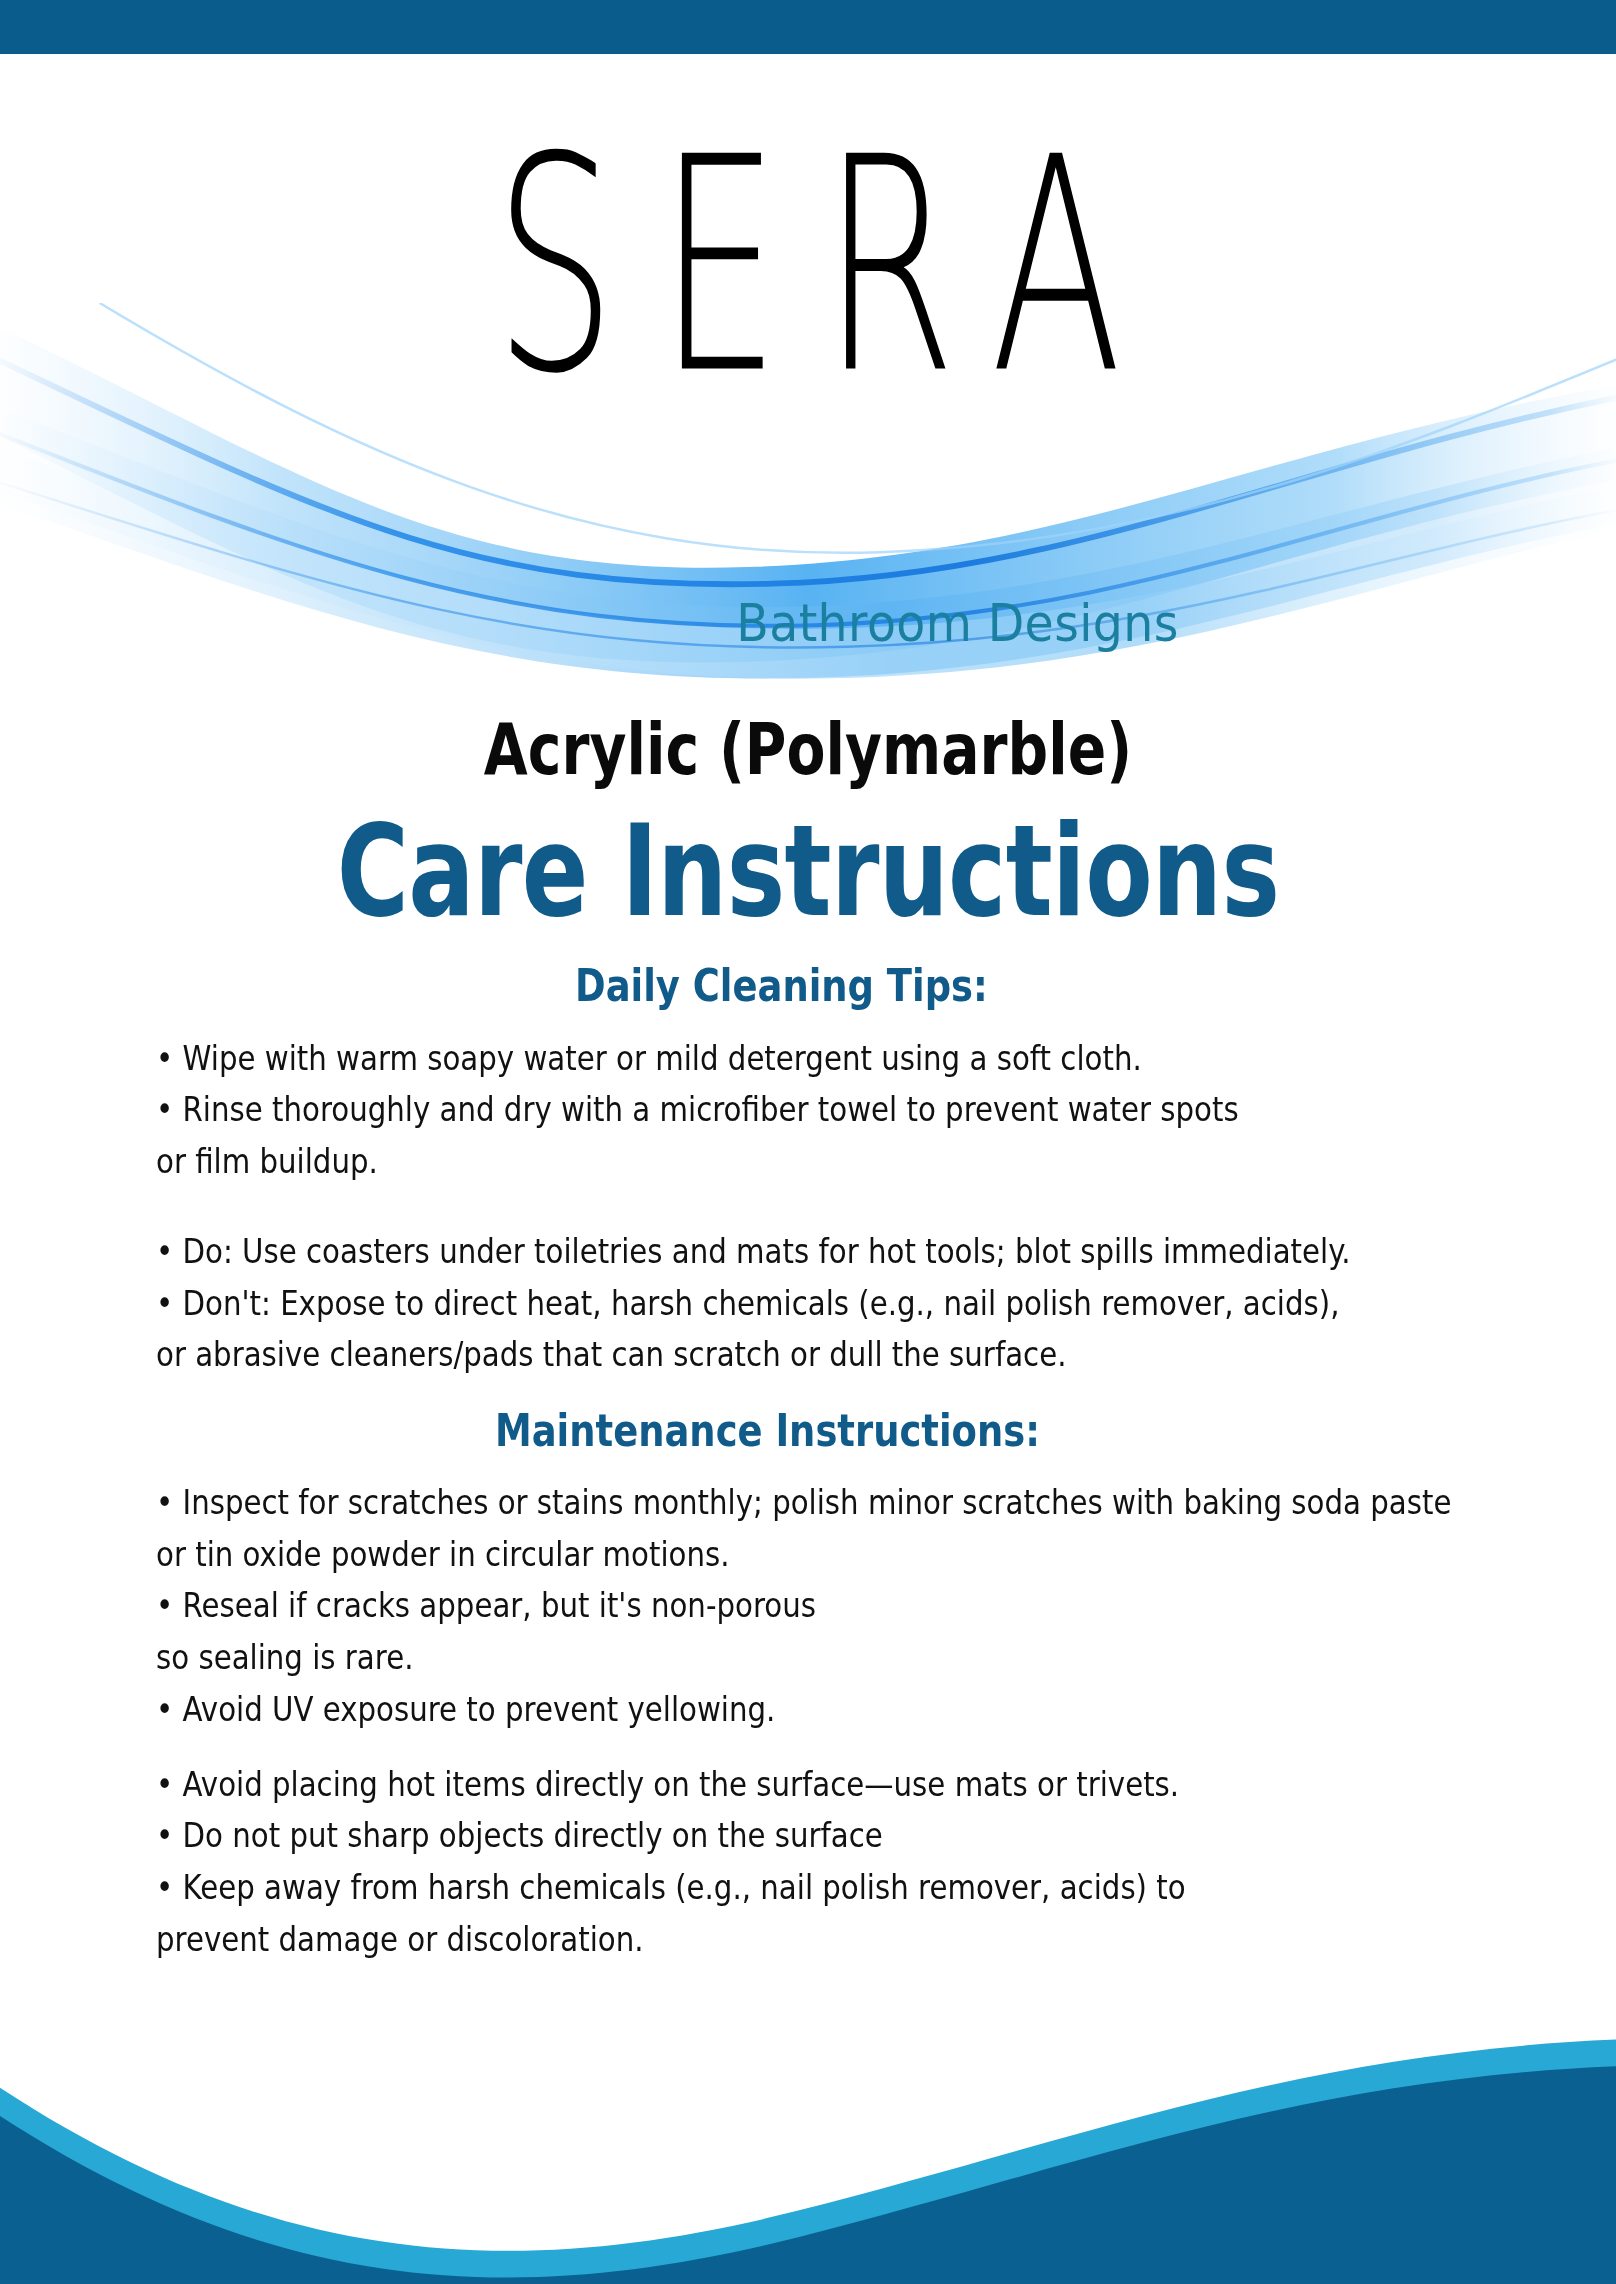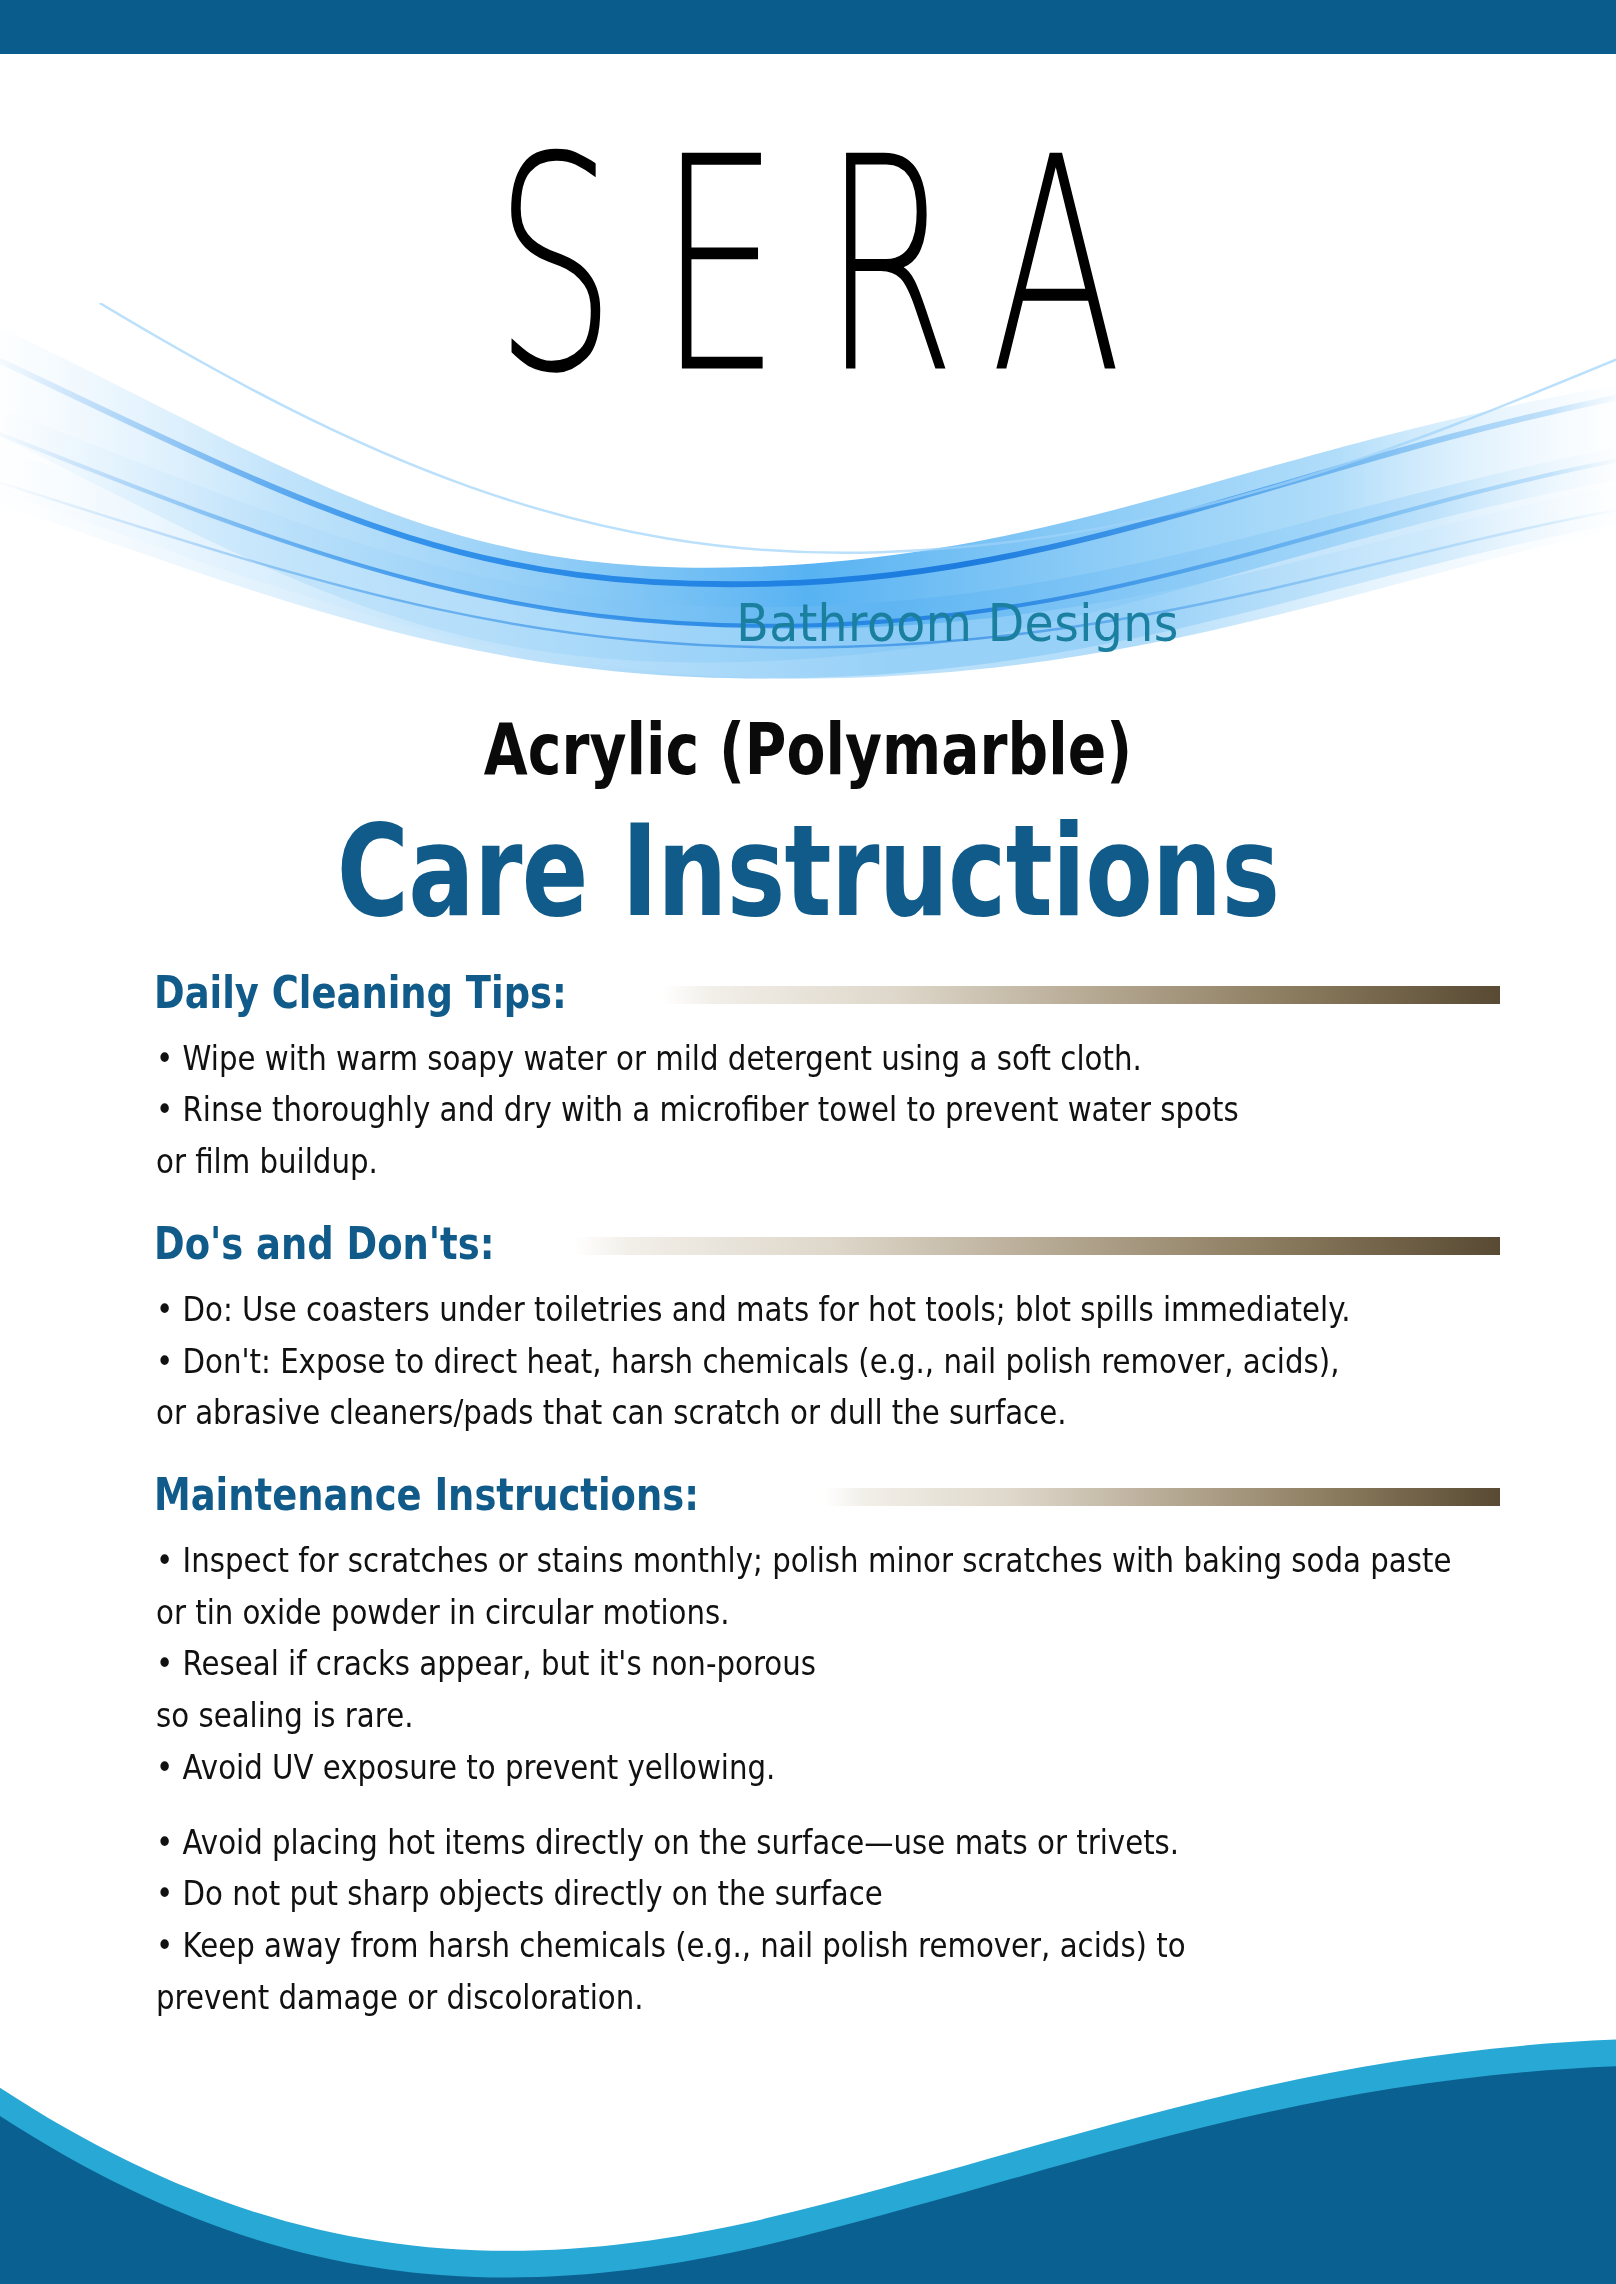--- a/index.html
+++ b/index.html
@@ -113,20 +113,21 @@
     width: 1616px;
   }
   .section { position: relative; }
 
   .section-head {
     display: flex;
     align-items: center;
     height: 58px;
     padding-left: 154px;
     padding-right: 116px;
+    flex-direction: column;
   }
   .section-head-text {
     font-family: "DejaVu Sans", sans-serif;
     font-size: 45px;
     line-height: 45px;
     font-weight: 700;
     color: #105b8a;
     white-space: nowrap;
     transform: scaleX(0.82);
     transform-origin: 0 50%;
@@ -240,24 +241,20 @@
     <div class="bullets">
       <div class="bullet-line">• Wipe with warm soapy water or mild detergent using a soft cloth.</div>
       <div class="bullet-line">• Rinse thoroughly and dry with a microfiber towel to prevent water spots</div>
       <div class="bullet-line">or film buildup.</div>
     </div>
   </div>
 
   <div class="sec-gap-md"></div>
 
   <div class="section">
-    <div class="section-head">
-      <span class="section-head-text">Do's and Don'ts:</span>
-      <span class="section-rule"></span>
-    </div>
     <div class="bullets">
       <div class="bullet-line">• Do: Use coasters under toiletries and mats for hot tools; blot spills immediately.</div>
       <div class="bullet-line">• Don't: Expose to direct heat, harsh chemicals (e.g., nail polish remover, acids),</div>
       <div class="bullet-line">or abrasive cleaners/pads that can scratch or dull the surface.</div>
     </div>
   </div>
 
   <div class="sec-gap-md"></div>
 
   <div class="section">

